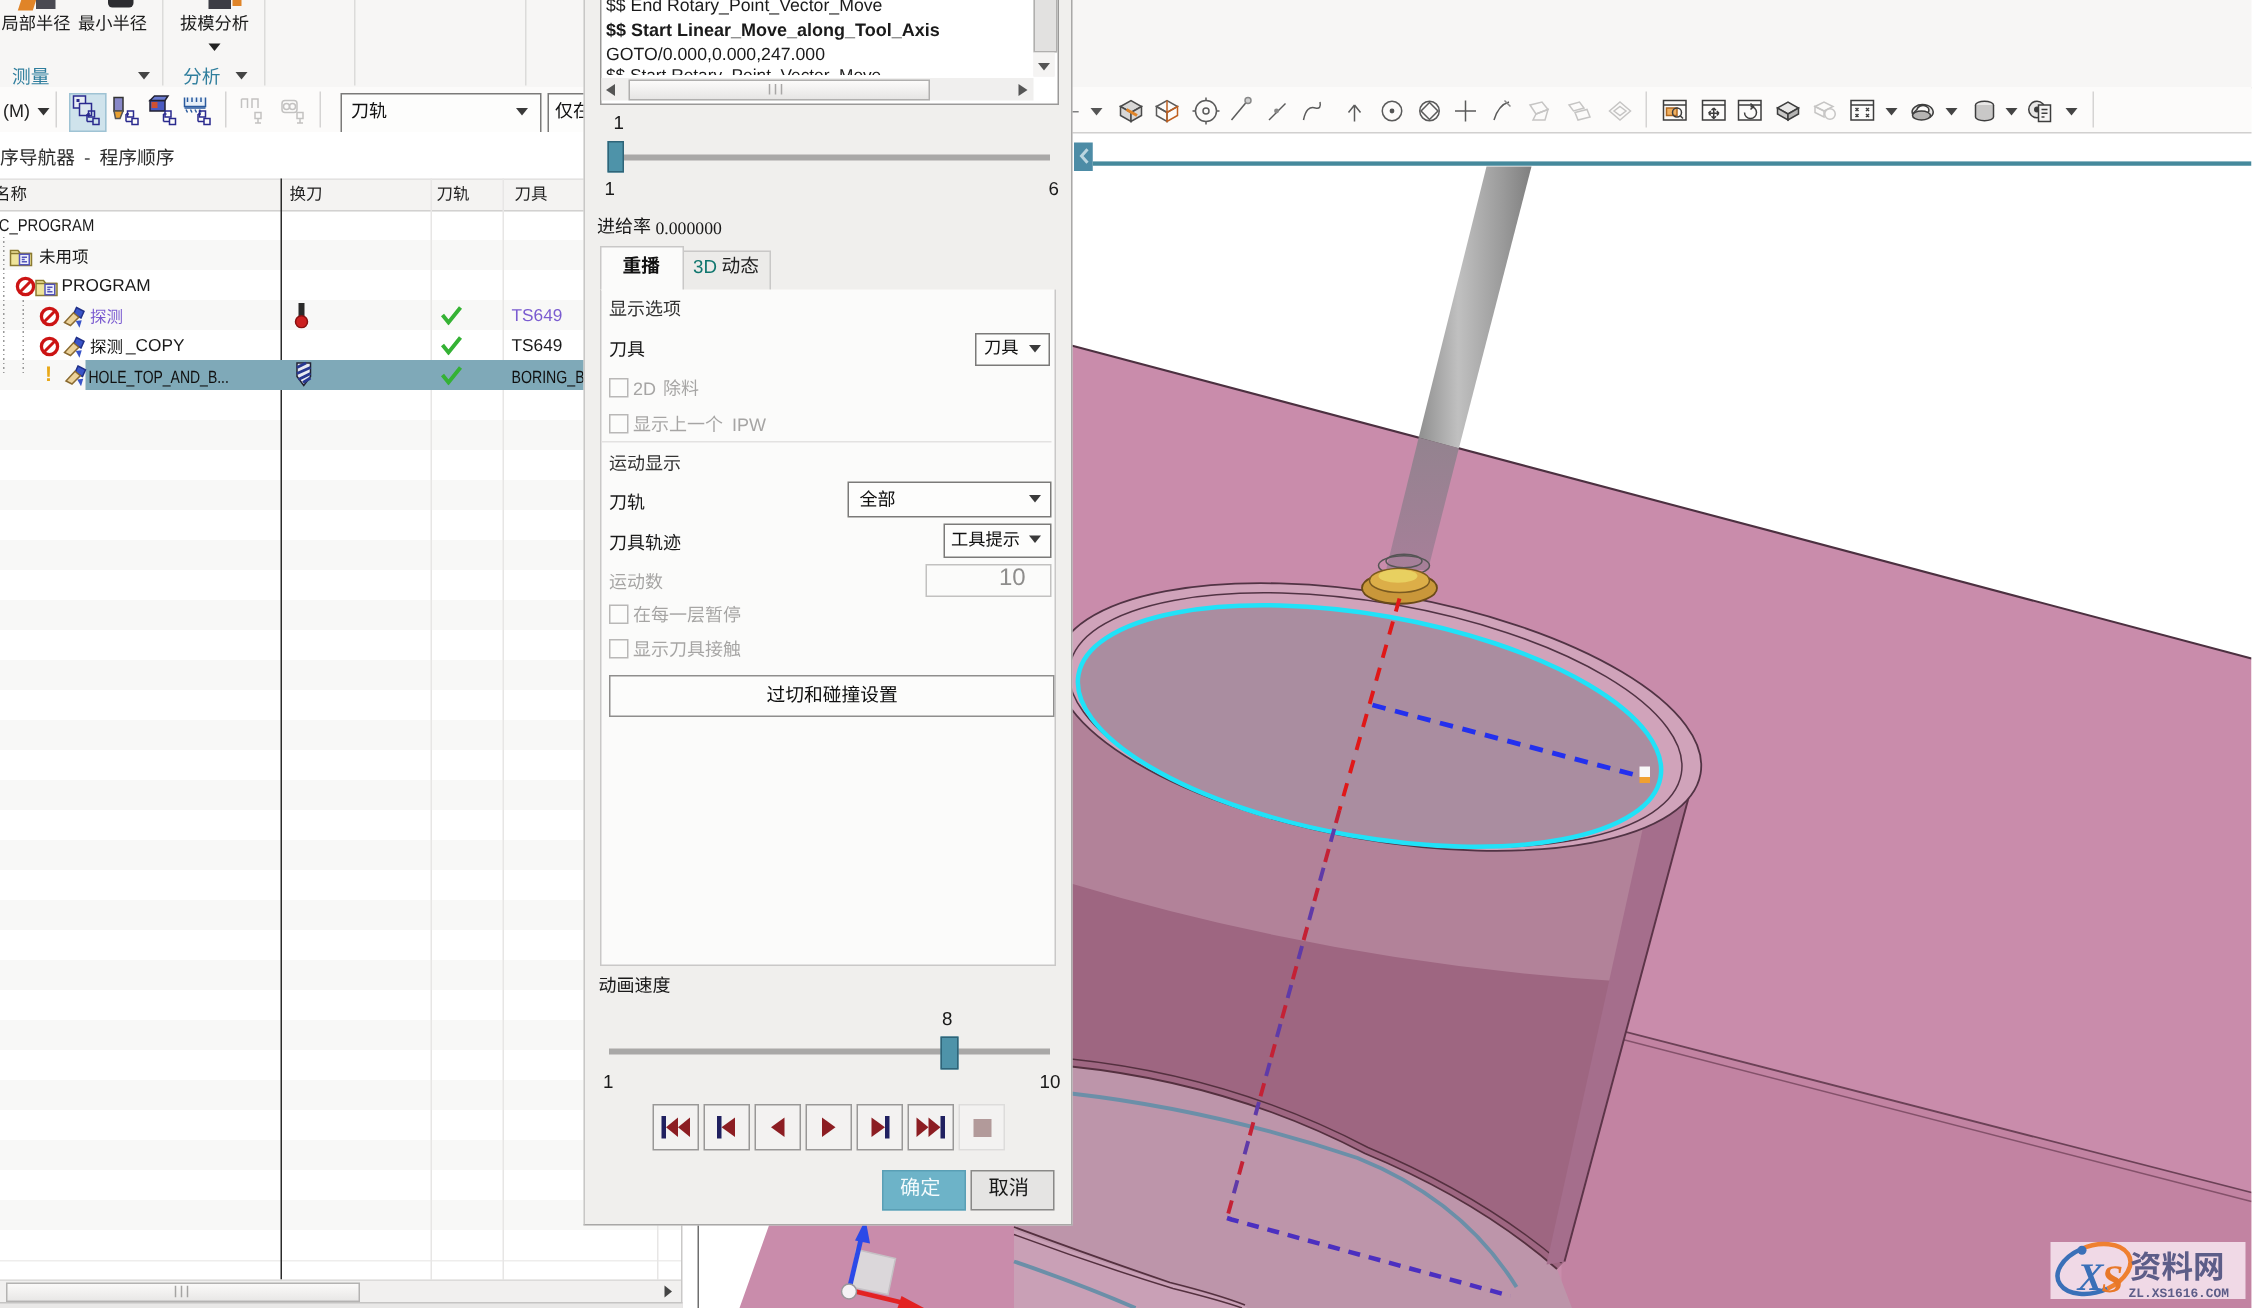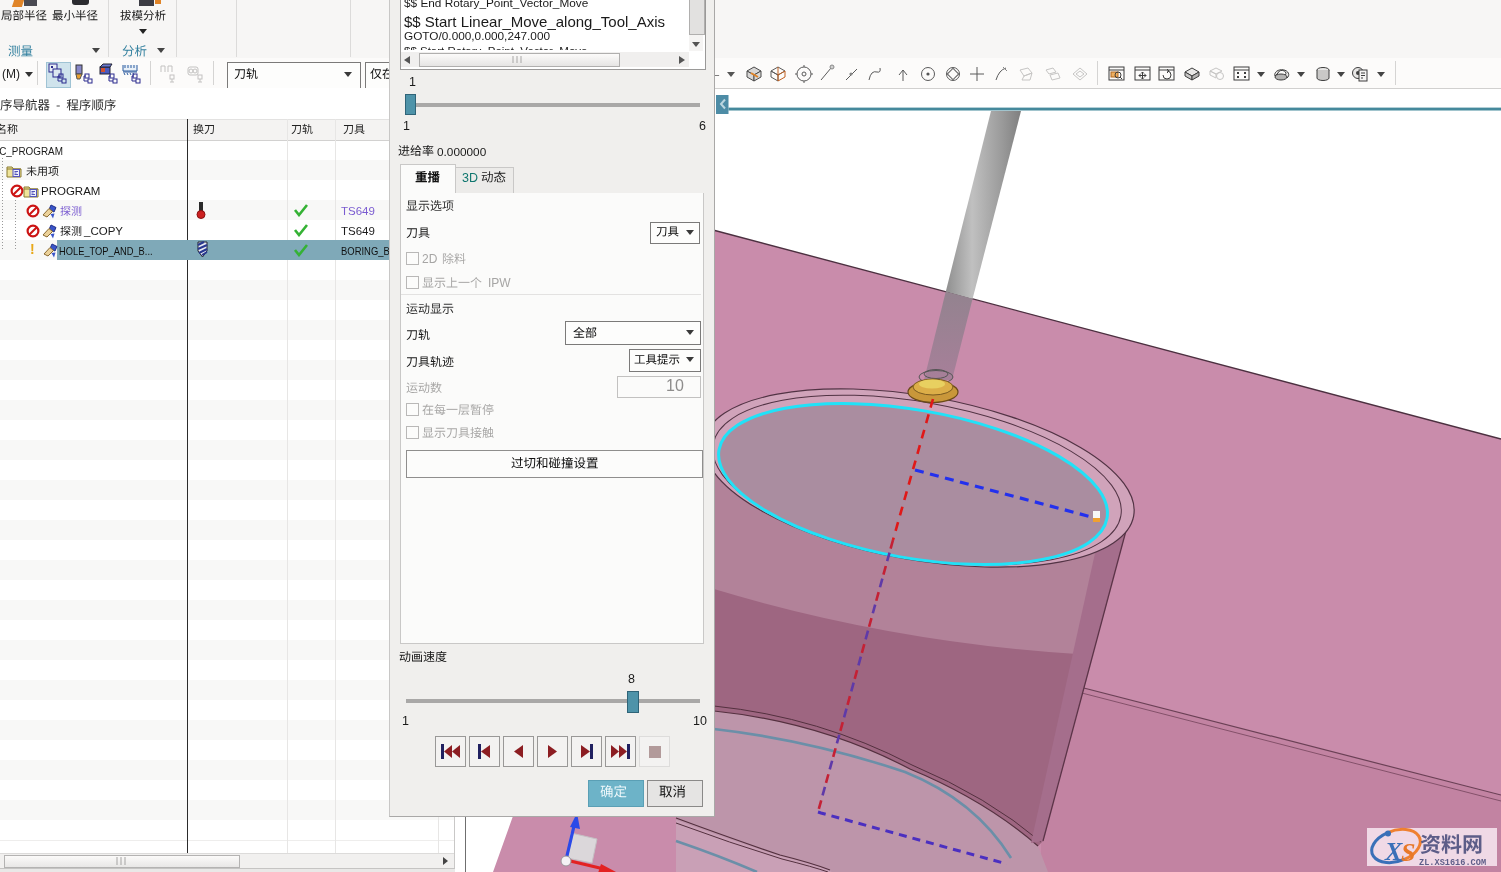--- a/index.html
+++ b/index.html
@@ -492,21 +492,21 @@
 <svg class="a" style="left:115px;top:857px" width="14" height="8">
     <path d="M2 0 v8 M6 0 v8 M10 0 v8" stroke="#a5a4a3"></path>
   </svg>
 <svg class="a" style="left:440px;top:856px" width="10" height="10">
     <polygon points="3,1 8,5 3,9" fill="#444"></polygon>
   </svg>
 <div class="a" style="left:0;top:868px;width:455px;height:4px;background:#e9e8e7;border-top:1px solid #c5c4c3"></div>
 <div class="a" style="left:389px;top:0;width:324px;height:816px;background:#f0efed;border-right:1px solid #a9a8a7;border-bottom:1px solid #a9a8a7;border-left:1px solid #c8c7c6"></div>
 <div class="a" style="left:400px;top:-2px;width:304px;height:70px;background:#fff;border:1px solid #9a9998;overflow:hidden"></div>
 <div class="a" style="left:404px;top:-4px;font-family:'Liberation Sans',sans-serif;font-size:11.8px;font-weight:normal;color:#1a1a1a;letter-spacing:normal;white-space:nowrap;">$$ End Rotary_Point_Vector_Move</div>
-<div class="a" style="left:404px;top:12.5px;font-family:'Liberation Sans',sans-serif;font-size:15px;font-weight:normal;color:#1a1a1a;letter-spacing:normal;white-space:nowrap;">$$ Start Linear_Move_along_Tool_Axis</div>
+<div class="a" style="left:404px;top:12.5px;font-family:'Liberation Sans',sans-serif;font-size:12px;font-weight:bold;color:#1a1a1a;letter-spacing:normal;white-space:nowrap;">$$ Start Linear_Move_along_Tool_Axis</div>
 <div class="a" style="left:404px;top:29px;font-family:'Liberation Sans',sans-serif;font-size:11.8px;font-weight:normal;color:#1a1a1a;letter-spacing:normal;white-space:nowrap;">GOTO/0.000,0.000,247.000</div>
 <div class="a" style="left:404px;top:44.5px;width:280px;height:5px;overflow:hidden;font-size:11.5px;color:#1a1a1a">$$ Start Rotary_Point_Vector_Move</div>
 <div class="a" style="left:689px;top:-1px;width:14px;height:52px;background:#f0f0f0"></div>
 <div class="a" style="left:689px;top:-1px;width:14px;height:34px;background:#e2e1e0;border:1px solid #b0afae"></div>
 <div class="a" style="left:689px;top:35px;width:14px;height:16px;background:#f5f4f3"></div>
 <svg class="a" style="left:691px;top:40px" width="10" height="8">
     <polygon points="1,2 9,2 5,7" fill="#555"></polygon>
   </svg>
 <div class="a" style="left:401px;top:52px;width:288px;height:15px;background:#f0efee"></div>
 <svg class="a" style="left:403px;top:56px" width="9" height="9">
@@ -524,21 +524,21 @@
 <div class="a" style="left:405px;top:94px;width:9px;height:19px;background:#4e93a9;border:1px solid #2f6478"></div>
 <div class="a" style="left:403px;top:119px;font-family:'Liberation Sans',sans-serif;font-size:12.5px;font-weight:normal;color:#1a1a1a;letter-spacing:normal;white-space:nowrap;">1</div>
 <div class="a" style="left:699px;top:119px;font-family:'Liberation Sans',sans-serif;font-size:12.5px;font-weight:normal;color:#1a1a1a;letter-spacing:normal;white-space:nowrap;">6</div>
 <svg class="a" style="left:398px;top:144px;overflow:visible;" width="36" height="16">
     <g fill="#1a1a1a" transform="translate(0,11.04) scale(0.01200)">
       <path transform="translate(0)" d="M81 -778C136 -728 203 -655 234 -609L292 -657C259 -701 190 -770 135 -819ZM720 -819V-658H555V-819H481V-658H339V-586H481V-469L479 -407H333V-335H471C456 -259 423 -185 348 -128C364 -117 392 -89 402 -74C491 -142 530 -239 545 -335H720V-80H795V-335H944V-407H795V-586H924V-658H795V-819ZM555 -586H720V-407H553L555 -468ZM262 -478H50V-408H188V-121C143 -104 91 -60 38 -2L88 66C140 -2 189 -61 223 -61C245 -61 277 -28 319 -2C388 42 472 53 596 53C691 53 871 47 942 43C943 21 955 -15 964 -35C867 -24 716 -16 598 -16C485 -16 401 -23 335 -64C302 -85 281 -104 262 -115Z"></path>
       <path transform="translate(1000)" d="M42 -53 57 21C149 -3 272 -33 389 -62L383 -129C256 -100 128 -70 42 -53ZM61 -423C75 -430 99 -436 220 -453C177 -389 137 -339 119 -320C88 -282 64 -257 43 -253C52 -234 63 -198 67 -182C88 -195 123 -204 377 -255C375 -271 375 -300 377 -319L174 -282C252 -372 329 -483 394 -594L328 -633C309 -595 287 -557 264 -521L138 -508C197 -594 254 -702 296 -806L223 -839C184 -720 114 -591 92 -558C71 -524 53 -501 35 -496C44 -476 57 -438 61 -423ZM630 -838C585 -695 488 -558 361 -472C377 -459 403 -433 415 -418C444 -439 472 -462 498 -488V-443H815V-502C843 -474 873 -449 902 -430C915 -449 939 -477 956 -492C853 -549 751 -669 692 -789L703 -819ZM805 -512H522C577 -571 623 -639 659 -713C699 -639 750 -569 805 -512ZM449 -330V83H522V29H782V80H858V-330ZM522 -39V-262H782V-39Z"></path>
       <path transform="translate(2000)" d="M829 -643C794 -603 732 -548 687 -515L742 -478C788 -510 846 -558 892 -605ZM56 -337 94 -277C160 -309 242 -353 319 -394L304 -451C213 -407 118 -363 56 -337ZM85 -599C139 -565 205 -515 236 -481L290 -527C256 -561 190 -609 136 -640ZM677 -408C746 -366 832 -306 874 -266L930 -311C886 -351 797 -410 730 -448ZM51 -202V-132H460V80H540V-132H950V-202H540V-284H460V-202ZM435 -828C450 -805 468 -776 481 -750H71V-681H438C408 -633 374 -592 361 -579C346 -561 331 -550 317 -547C324 -530 334 -498 338 -483C353 -489 375 -494 490 -503C442 -454 399 -415 379 -399C345 -371 319 -352 297 -349C305 -330 315 -297 318 -284C339 -293 374 -298 636 -324C648 -304 658 -286 664 -270L724 -297C703 -343 652 -415 607 -466L551 -443C568 -424 585 -401 600 -379L423 -364C511 -434 599 -522 679 -615L618 -650C597 -622 573 -594 550 -567L421 -560C454 -595 487 -637 516 -681H941V-750H569C555 -779 531 -818 508 -847Z"></path>
     </g>
   </svg>
-<div class="a" style="left:437px;top:145px;font-family:Liberation Sans, sans-serif;font-size:11.8px;font-weight:normal;color:#1a1a1a;letter-spacing:normal;white-space:nowrap;">0.000000</div>
+<div class="a" style="left:437px;top:145px;font-family:Liberation Serif, serif;font-size:11.8px;font-weight:normal;color:#1a1a1a;letter-spacing:normal;white-space:nowrap;">0.000000</div>
 <div class="a" style="left:400px;top:167px;width:112px;height:26px;background:#ecebe9;border:1px solid #c9c8c7"></div>
 <div class="a" style="left:400px;top:164px;width:54px;height:29px;background:#fbfbfa;border:1px solid #c9c8c7;border-bottom:none"></div>
 <svg class="a" style="left:415px;top:170px;overflow:visible;" width="25" height="16">
     <g fill="#111" transform="translate(0,11.50) scale(0.01250)">
       <path transform="translate(0)" d="M153 -540V-221H435V-177H120V-86H435V-34H46V61H957V-34H556V-86H892V-177H556V-221H854V-540H556V-578H950V-672H556V-723C666 -731 770 -742 858 -756L802 -849C632 -821 361 -804 127 -800C137 -776 149 -735 151 -707C241 -708 338 -711 435 -716V-672H52V-578H435V-540ZM270 -345H435V-300H270ZM556 -345H732V-300H556ZM270 -461H435V-417H270ZM556 -461H732V-417H556Z"></path>
       <path transform="translate(1000)" d="M589 -719V-600H498L551 -618C543 -643 524 -682 509 -714ZM142 -849V-660H37V-550H142V-368C96 -354 54 -341 20 -332L41 -216L142 -251V-37C142 -24 138 -20 126 -20C114 -19 79 -19 42 -21C57 11 70 61 73 90C138 90 182 86 212 67C243 49 252 18 252 -37V-289L342 -321C354 -306 365 -292 372 -280L393 -290V87H498V50H792V83H903V-290L908 -287C925 -314 959 -353 982 -373C913 -400 839 -449 789 -503H952V-600H837C856 -634 876 -674 896 -712L793 -739C779 -697 754 -641 732 -600H697V-728L793 -739C838 -745 880 -751 918 -759L856 -845C731 -820 527 -803 353 -795C363 -773 376 -734 378 -709L481 -713L412 -692C425 -664 439 -628 448 -600H349V-503H505C462 -454 400 -409 335 -380L326 -428L252 -404V-550H343V-660H252V-849ZM589 -452V-332H697V-465C740 -409 798 -356 857 -317H442C498 -352 549 -400 589 -452ZM591 -230V-174H498V-230ZM690 -230H792V-174H690ZM591 -91V-34H498V-91ZM690 -91H792V-34H690Z"></path>
     </g>
   </svg>
 <div class="a" style="left:462px;top:171px;font-family:'Liberation Sans',sans-serif;font-size:12.5px;font-weight:normal;color:#0f766e;letter-spacing:normal;white-space:nowrap;">3D</div>
 <svg class="a" style="left:481px;top:170px;overflow:visible;" width="25" height="16">

